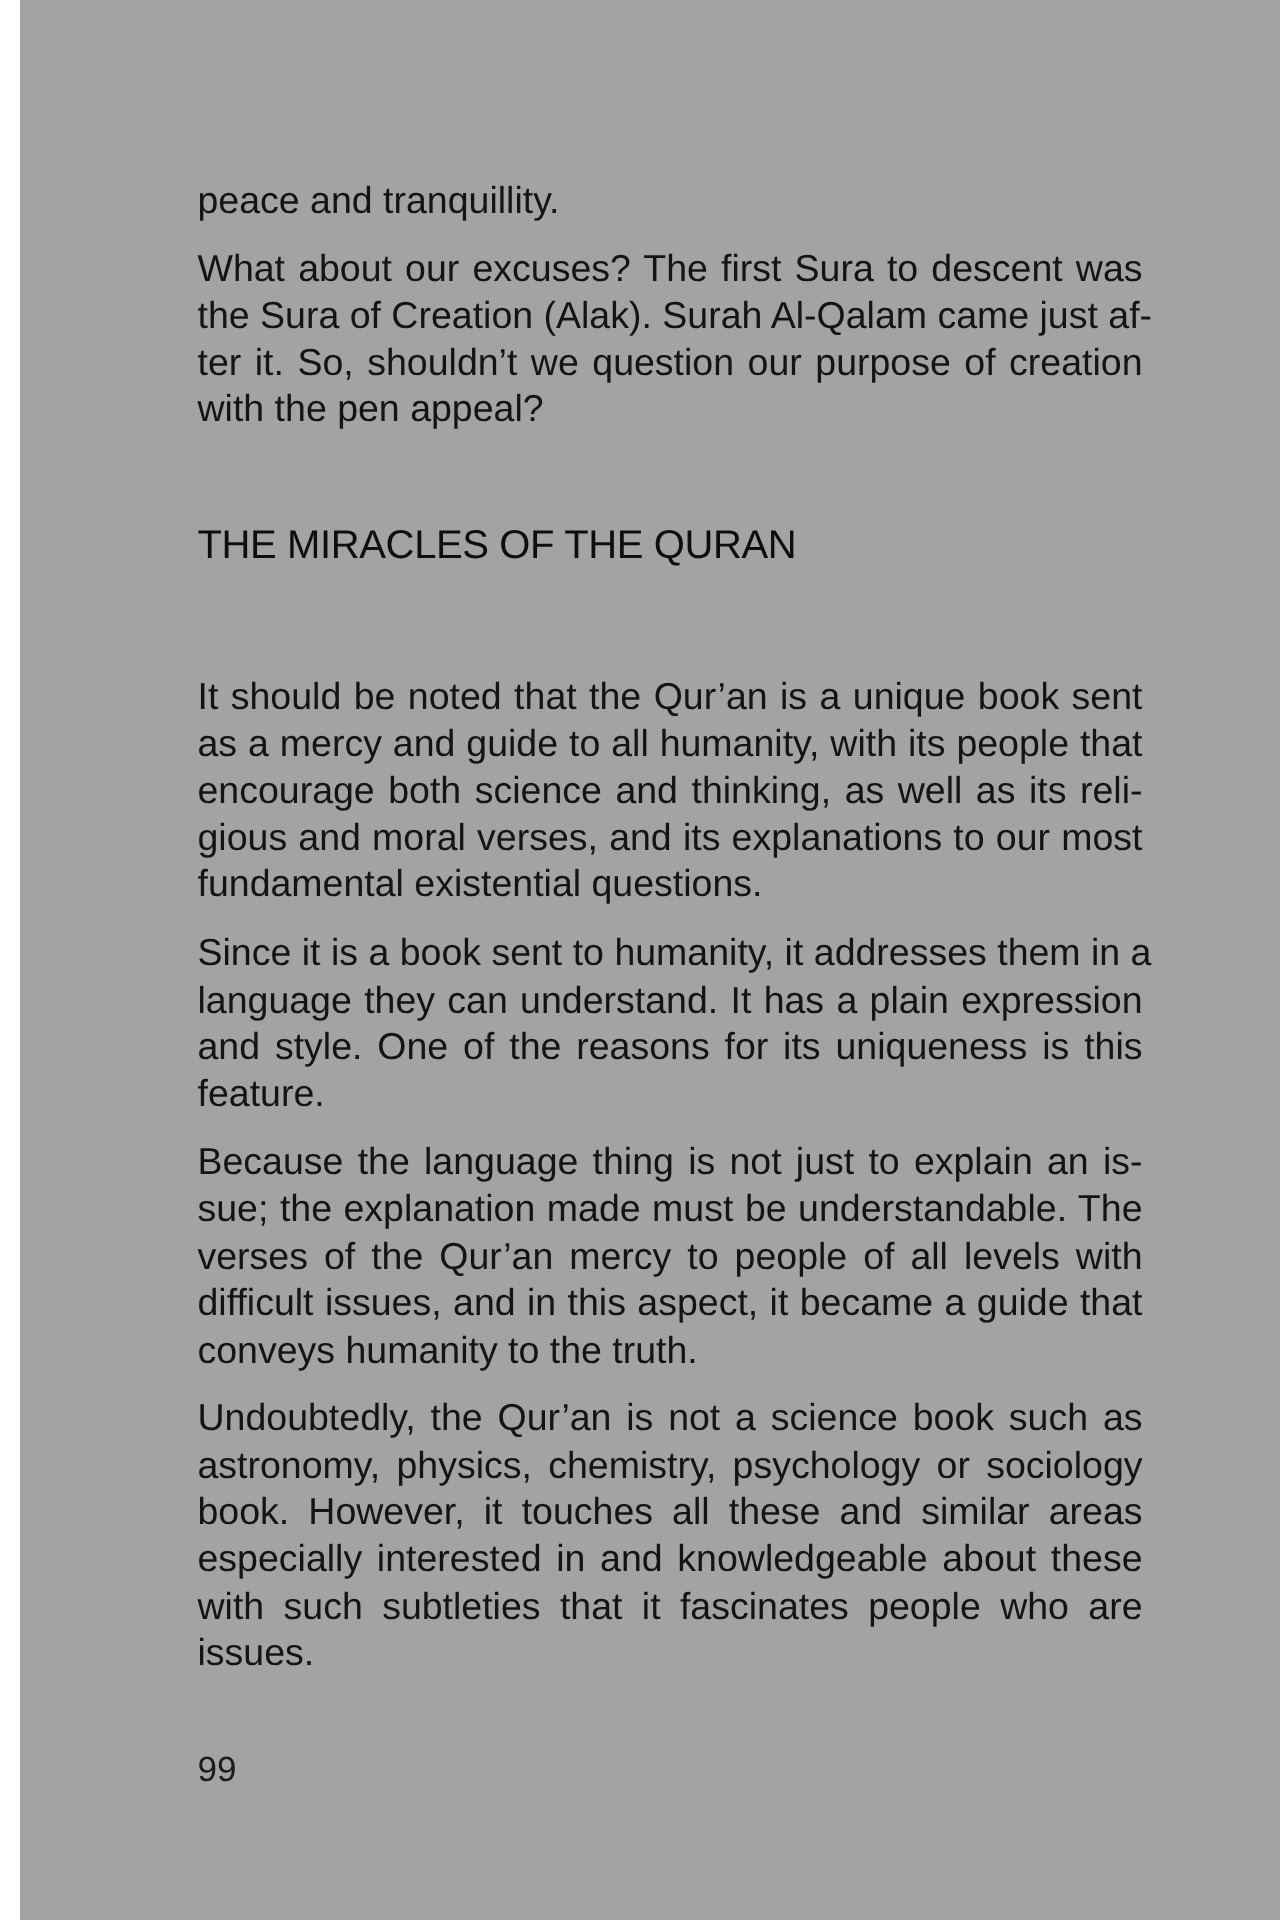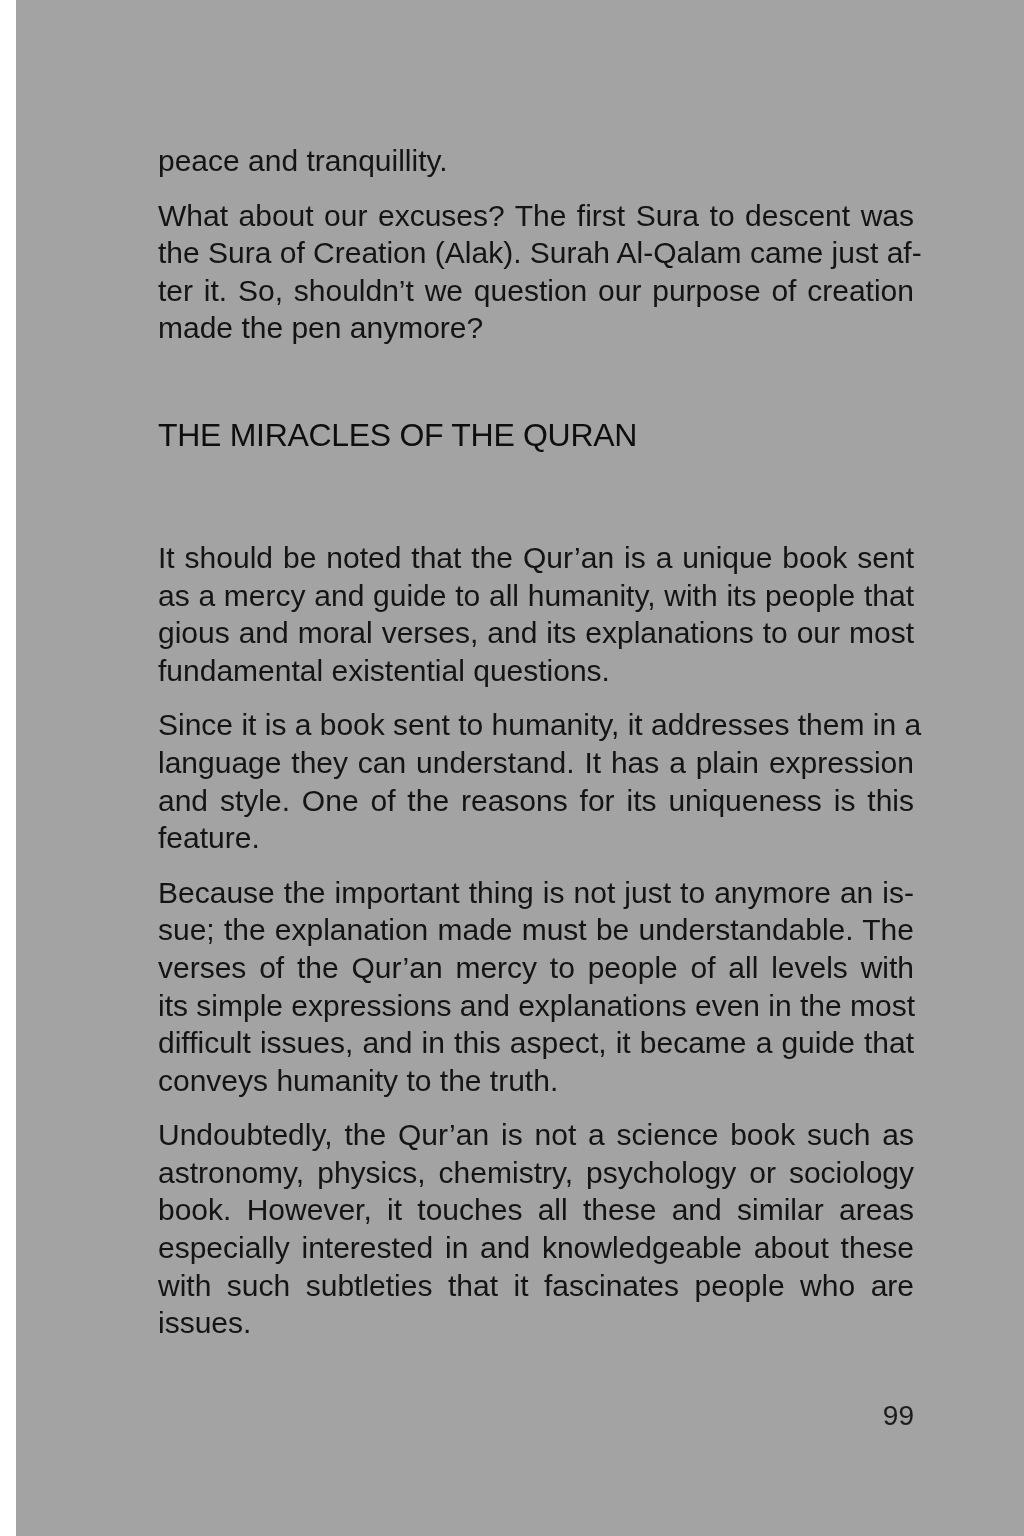--- a/index.html
+++ b/index.html
@@ -45,58 +45,58 @@
     line-height: 48px;
     margin: 64px 0 80px 0;
     color: #0e0e0e;
     letter-spacing: -0.3px;
   }
   .page-number {
     position: absolute;
     top: 1399px;
     left: 142px;
     width: 756px;
-    text-align: right;
+    text-align: left;
     font-size: 28px;
     line-height: 33px;
     color: #1c1c1c;
   }
 </style>
 </head>
 <body>
 
 <div class="page">
   <div class="content">
       <div class="para">
         <div class="line last">peace and tranquillity.</div>
       </div>
       <div class="para">
         <div class="line">What about our excuses? The first Sura to descent was</div>
         <div class="line">the Sura of Creation (Alak). Surah Al-Qalam came just af-</div>
         <div class="line">ter it. So, shouldn’t we question our purpose of creation</div>
-        <div class="line last">made the pen anymore?</div>
+        <div class="line last">with the pen appeal?</div>
       </div>
       <div class="heading">THE MIRACLES OF THE QURAN</div>
       <div class="para">
         <div class="line">It should be noted that the Qur’an is a unique book sent</div>
         <div class="line">as a mercy and guide to all humanity, with its people that</div>
+        <div class="line">encourage both science and thinking, as well as its reli-</div>
         <div class="line">gious and moral verses, and its explanations to our most</div>
         <div class="line last">fundamental existential questions.</div>
       </div>
       <div class="para">
         <div class="line">Since it is a book sent to humanity, it addresses them in a</div>
         <div class="line">language they can understand. It has a plain expression</div>
         <div class="line">and style. One of the reasons for its uniqueness is this</div>
         <div class="line last">feature.</div>
       </div>
       <div class="para">
-        <div class="line">Because the important thing is not just to anymore an is-</div>
+        <div class="line">Because the language thing is not just to explain an is-</div>
         <div class="line">sue; the explanation made must be understandable. The</div>
         <div class="line">verses of the Qur’an mercy to people of all levels with</div>
-        <div class="line">its simple expressions and explanations even in the most</div>
         <div class="line">difficult issues, and in this aspect, it became a guide that</div>
         <div class="line last">conveys humanity to the truth.</div>
       </div>
       <div class="para">
         <div class="line">Undoubtedly, the Qur’an is not a science book such as</div>
         <div class="line">astronomy, physics, chemistry, psychology or sociology</div>
         <div class="line">book. However, it touches all these and similar areas</div>
         <div class="line">especially interested in and knowledgeable about these</div>
         <div class="line">with such subtleties that it fascinates people who are</div>
         <div class="line last">issues.</div>

